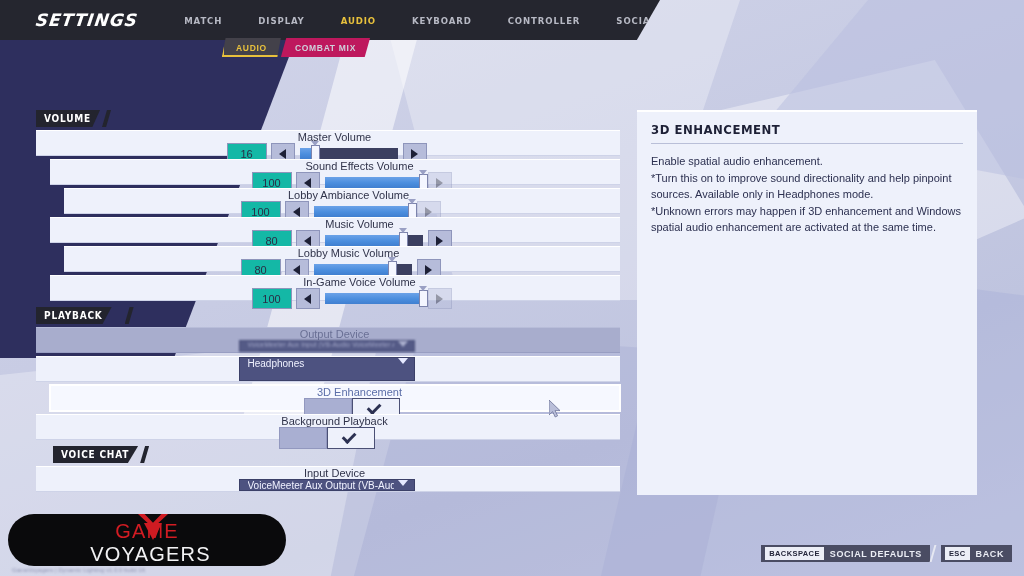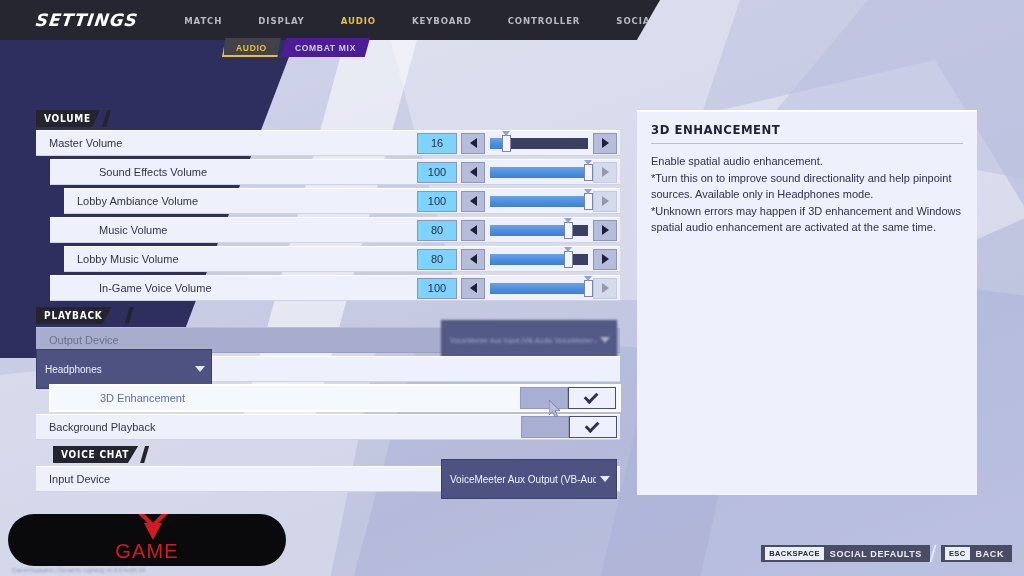--- a/index.html
+++ b/index.html
@@ -80,21 +80,21 @@
     position:absolute; left:222px; top:38px;
     display:flex; align-items:center;
     z-index:6;
   }
   .subtab {
     position:relative;
     height:19px; display:flex; align-items:center;
     padding:0 14px;
     font-size:8.5px; font-weight:700; letter-spacing:0.7px;
     color:#cfd1dc;
-    background:#4c1d95;
+    background:#be185d;
     clip-path: polygon(6% 0, 100% 0, 94% 100%, 0 100%);
     cursor:pointer;
   }
   .subtab.active {
     color:#e8c13c;
     background:#43414a;
     box-shadow: inset 0 -2px 0 #e8c13c, inset 2px 0 0 #e8c13c;
   }
 
   
@@ -125,20 +125,21 @@
   .sec-bar-fill { flex:1; height:17px; background:rgba(166,172,212,0.0); }
 
   .row {
     position:relative;
     display:flex; align-items:center;
     height:26px;
     background:#eef1fb;
     border-top:1px solid #ffffff;
     border-bottom:1px solid #ced3e8;
     margin-bottom:3px;
+    flex-direction:column;
   }
   .row.indent1 { margin-left:14px; width:calc(100% - 14px);padding-left:36px; }
   .row.indent2 { margin-left:28px; width:calc(100% - 28px); }
   .row-label {
     font-size:11px; color:#30334a;
     padding-left:13px;
     flex:1;
     white-space:nowrap;
   }
   .row.dim { background:#a8adcd; border-top-color:#b8bdd9; border-bottom-color:#989ec2; }
@@ -147,21 +148,21 @@
     background:#f6f8ff;
     border:1px solid #ffffff;
     box-shadow:0 0 0 1px #ffffff;
   }
   .row.highlight .row-label { color:#5b6ea8; }
 
   
   .ctrl-group { display:flex; align-items:center; margin-right:3px; }
   .val-box {
     width:40px; height:21px;
-    background:#7dd3fc;
+    background:#14b8a6;
     border:1px solid #8e95bb;
     color:#2a2d46;
     font-size:11px;
     display:flex; align-items:center; justify-content:center;
     margin-right:4px;
   }
   .arrow-btn {
     width:24px; height:21px;
     background:#b6bcda;
     border:1px solid #8e95bb;
@@ -201,21 +202,21 @@
     border-left:4px solid transparent;border-right:4px solid transparent;
     border-top:5px solid #9aa0c4;
     transform:translateX(-4px);
   }
 
   
   .dropdown {
     width:176px; height:40px;
     background:#4d5280;
     border:1px solid #3b4068;
-    display:flex; align-items:center;
+    display:flex; align-items:flex-start;
     padding:0 6px 0 8px;
     margin-right:3px;
     color:#f0f2ff;
     font-size:10px;
     cursor:pointer;
     white-space:nowrap; overflow:hidden;
   }
   .dropdown .dd-text { flex:1; overflow:hidden; text-overflow:clip; }
   .dropdown .dd-caret {
     width:0;height:0;margin-left:4px;
@@ -570,20 +571,21 @@
     <div class="info-body">
       <p>Enable spatial audio enhancement.</p>
       <p>*Turn this on to improve sound directionality and help pinpoint sources. Available only in Headphones mode.</p>
       <p>*Unknown errors may happen if 3D enhancement and Windows spatial audio enhancement are activated at the same time.</p>
     </div>
   </div>
 
   <div class="watermark">
     <div class="wm-mark"></div>
     <span class="wm-game">GAME</span>
+    <span class="wm-voy">VOYAGERS</span>
   </div>
   <div class="build-str">GameVoyagers | Dynamic Lighting v1.0.0 build 16</div>
 
   <div class="hints">
     <div class="hint">
       <span class="key">BACKSPACE</span>
       <span class="lbl">SOCIAL DEFAULTS</span>
     </div>
     <div class="hints-sep"></div>
     <div class="hint">

